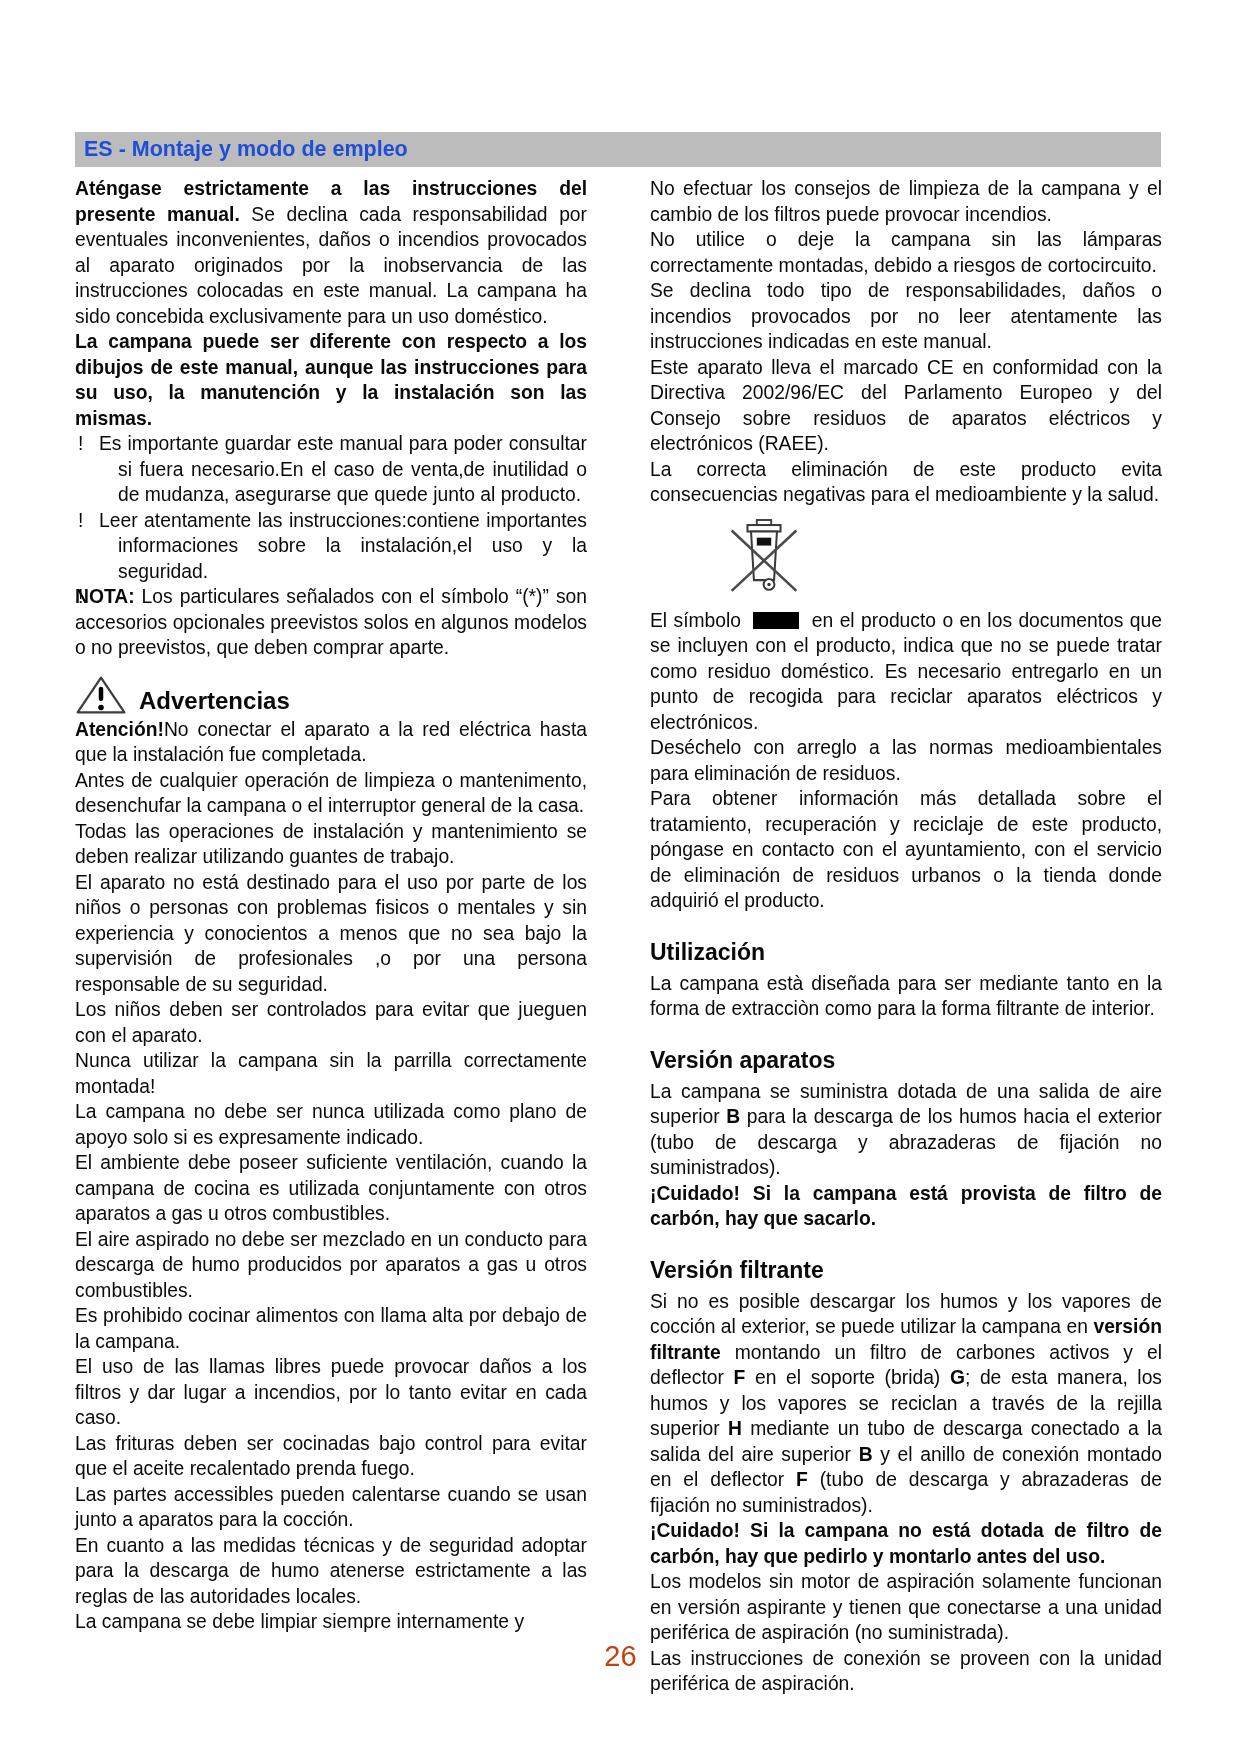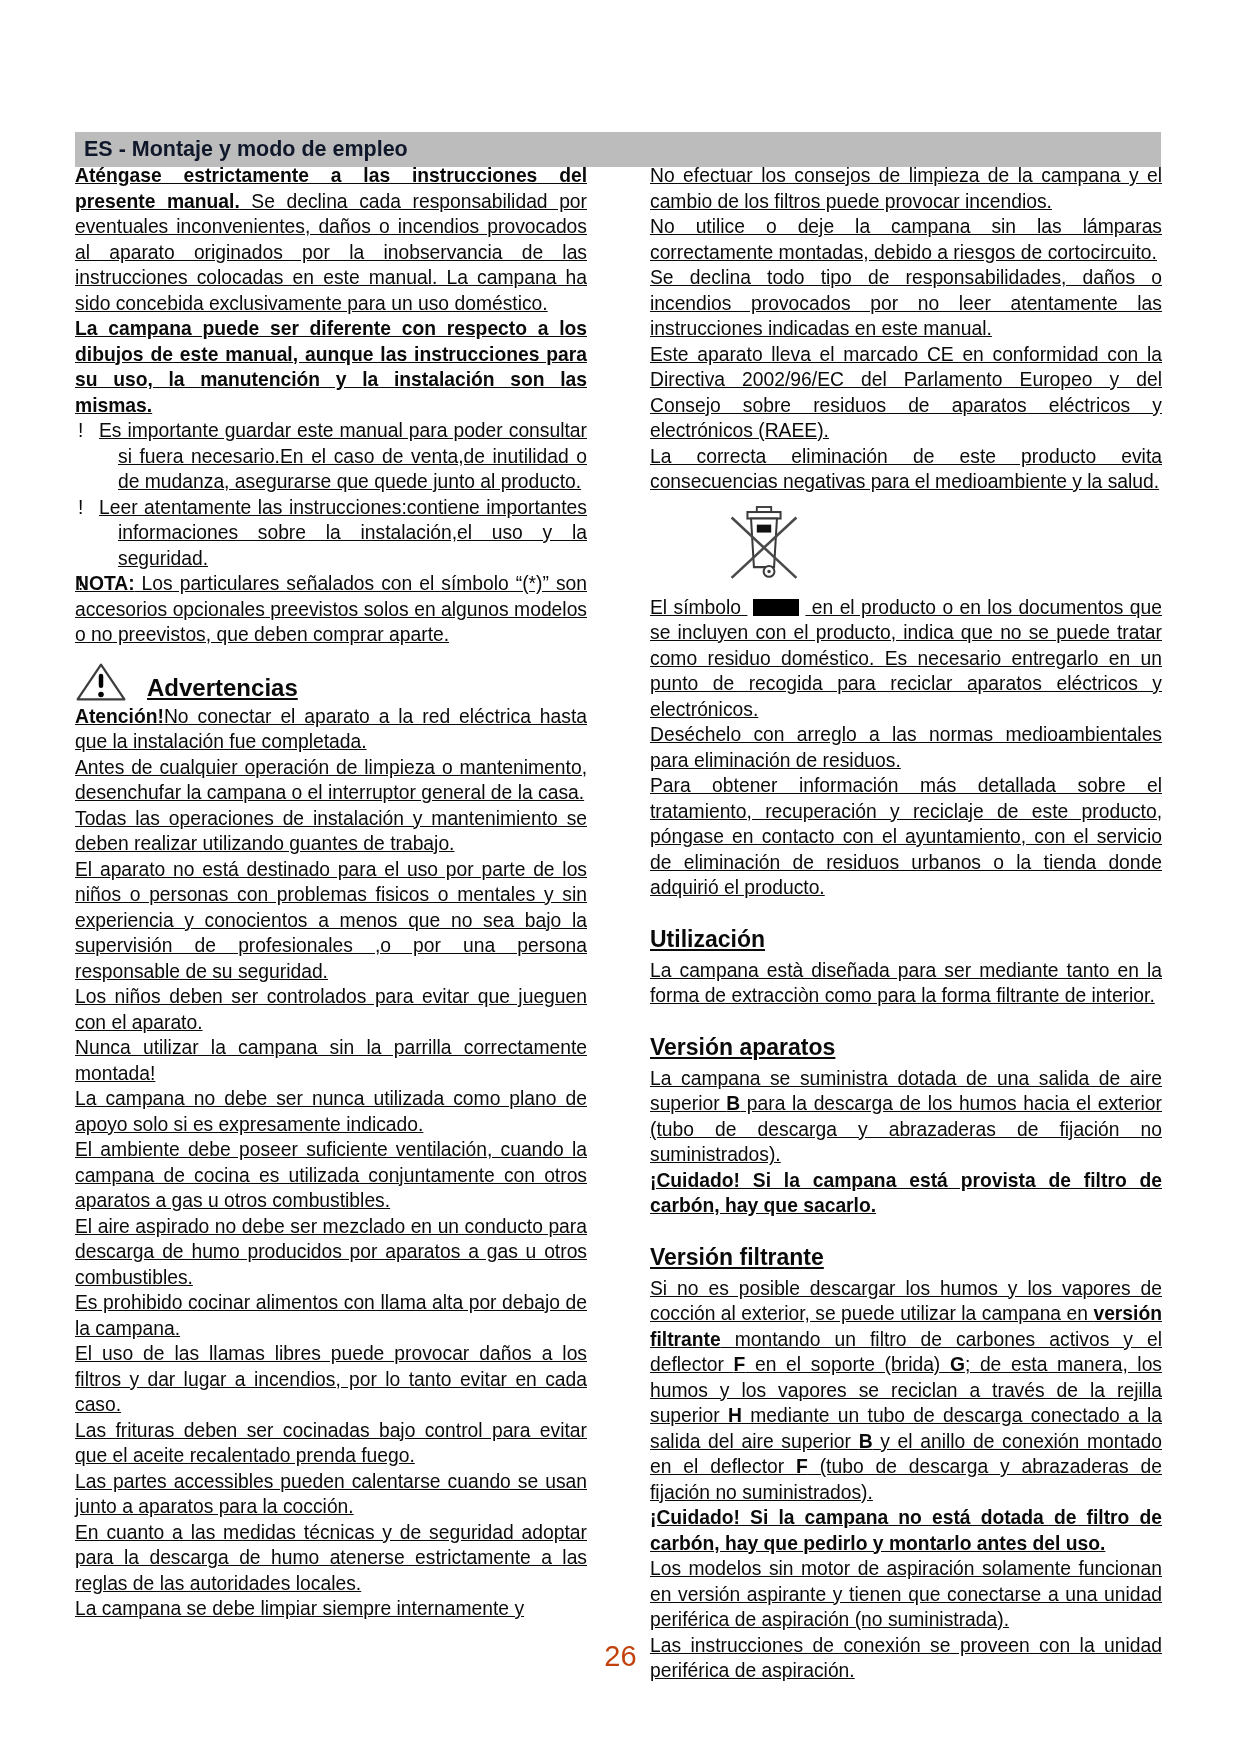--- a/index.html
+++ b/index.html
@@ -6,31 +6,31 @@
   .page {
     position:relative; width:1241px; height:1754px; background:#ffffff;
     font-family:"Liberation Sans", sans-serif; color:#0a0a0a; overflow:hidden;
   }
   .header-bar {
     position:absolute; left:75px; top:132px; width:1086px; height:35px;
     background:#bcbcbc;
   }
   .header-title {
     display:block; font-size:21.5px; font-weight:bold; line-height:35px; padding-left:9px;
-    color:#0f172a;
+    color:#1d4ed8;
   }
-  .columns { position:absolute; left:75px; top:163px; width:1087px; display:flex;text-decoration:underline; }
+  .columns { position:absolute; left:75px; top:176px; width:1087px; display:flex; }
   .col { width:512px; }
   .col-left { margin-right:63px; }
   .para { font-size:19.3px; line-height:25.5px; text-align:justify; margin:0; }
   .b { font-weight:bold; }
   .bang { position:relative; padding-left:43px; text-indent:-19px; }
   .bang-mark { position:absolute; left:3px; top:0; text-indent:0; }
   .h2 { font-size:23px; font-weight:bold; line-height:27px; margin:25px 0 5px 0; }
-  .warn-head { display:flex; align-items:flex-end; gap:20px; margin:14px 0 2px 0; }
+  .warn-head { display:flex; align-items:flex-end; gap:12px; margin:14px 0 2px 0; }
   .warn-label { font-size:24px; font-weight:bold; line-height:1.1; }
   .tri { display:inline-block; line-height:0; }
   .weee-wrap { margin:10px 0 14px 78px; height:76px; line-height:0; }
   .inline-bar { display:inline-block; width:46px; height:17px; background:#000;
     vertical-align:-2px; margin:0 6px; }
   .page-number { position:absolute; left:0; top:1640px; width:100%; text-align:center;
     font-size:29px; color:#c2410c; }
 </style>
 </head>
 <body>

